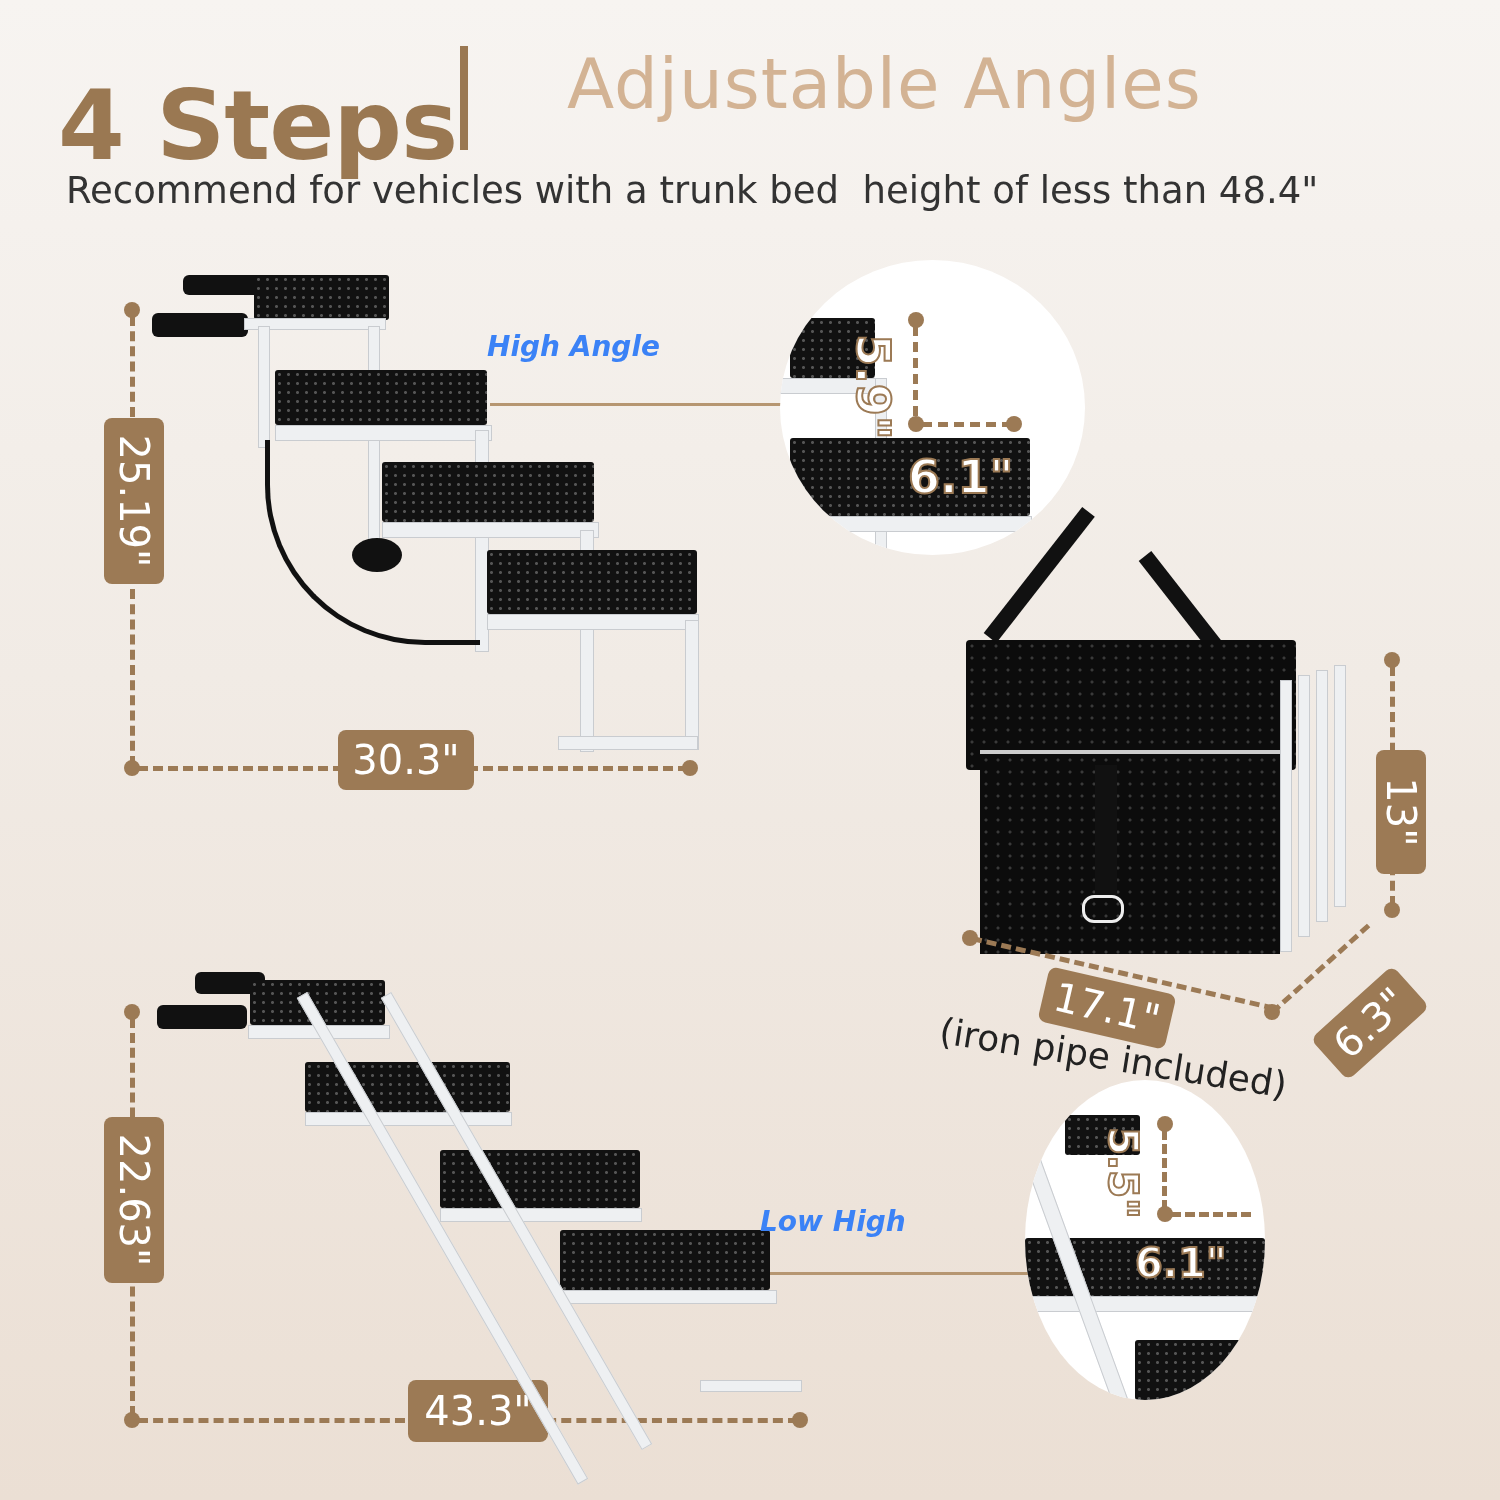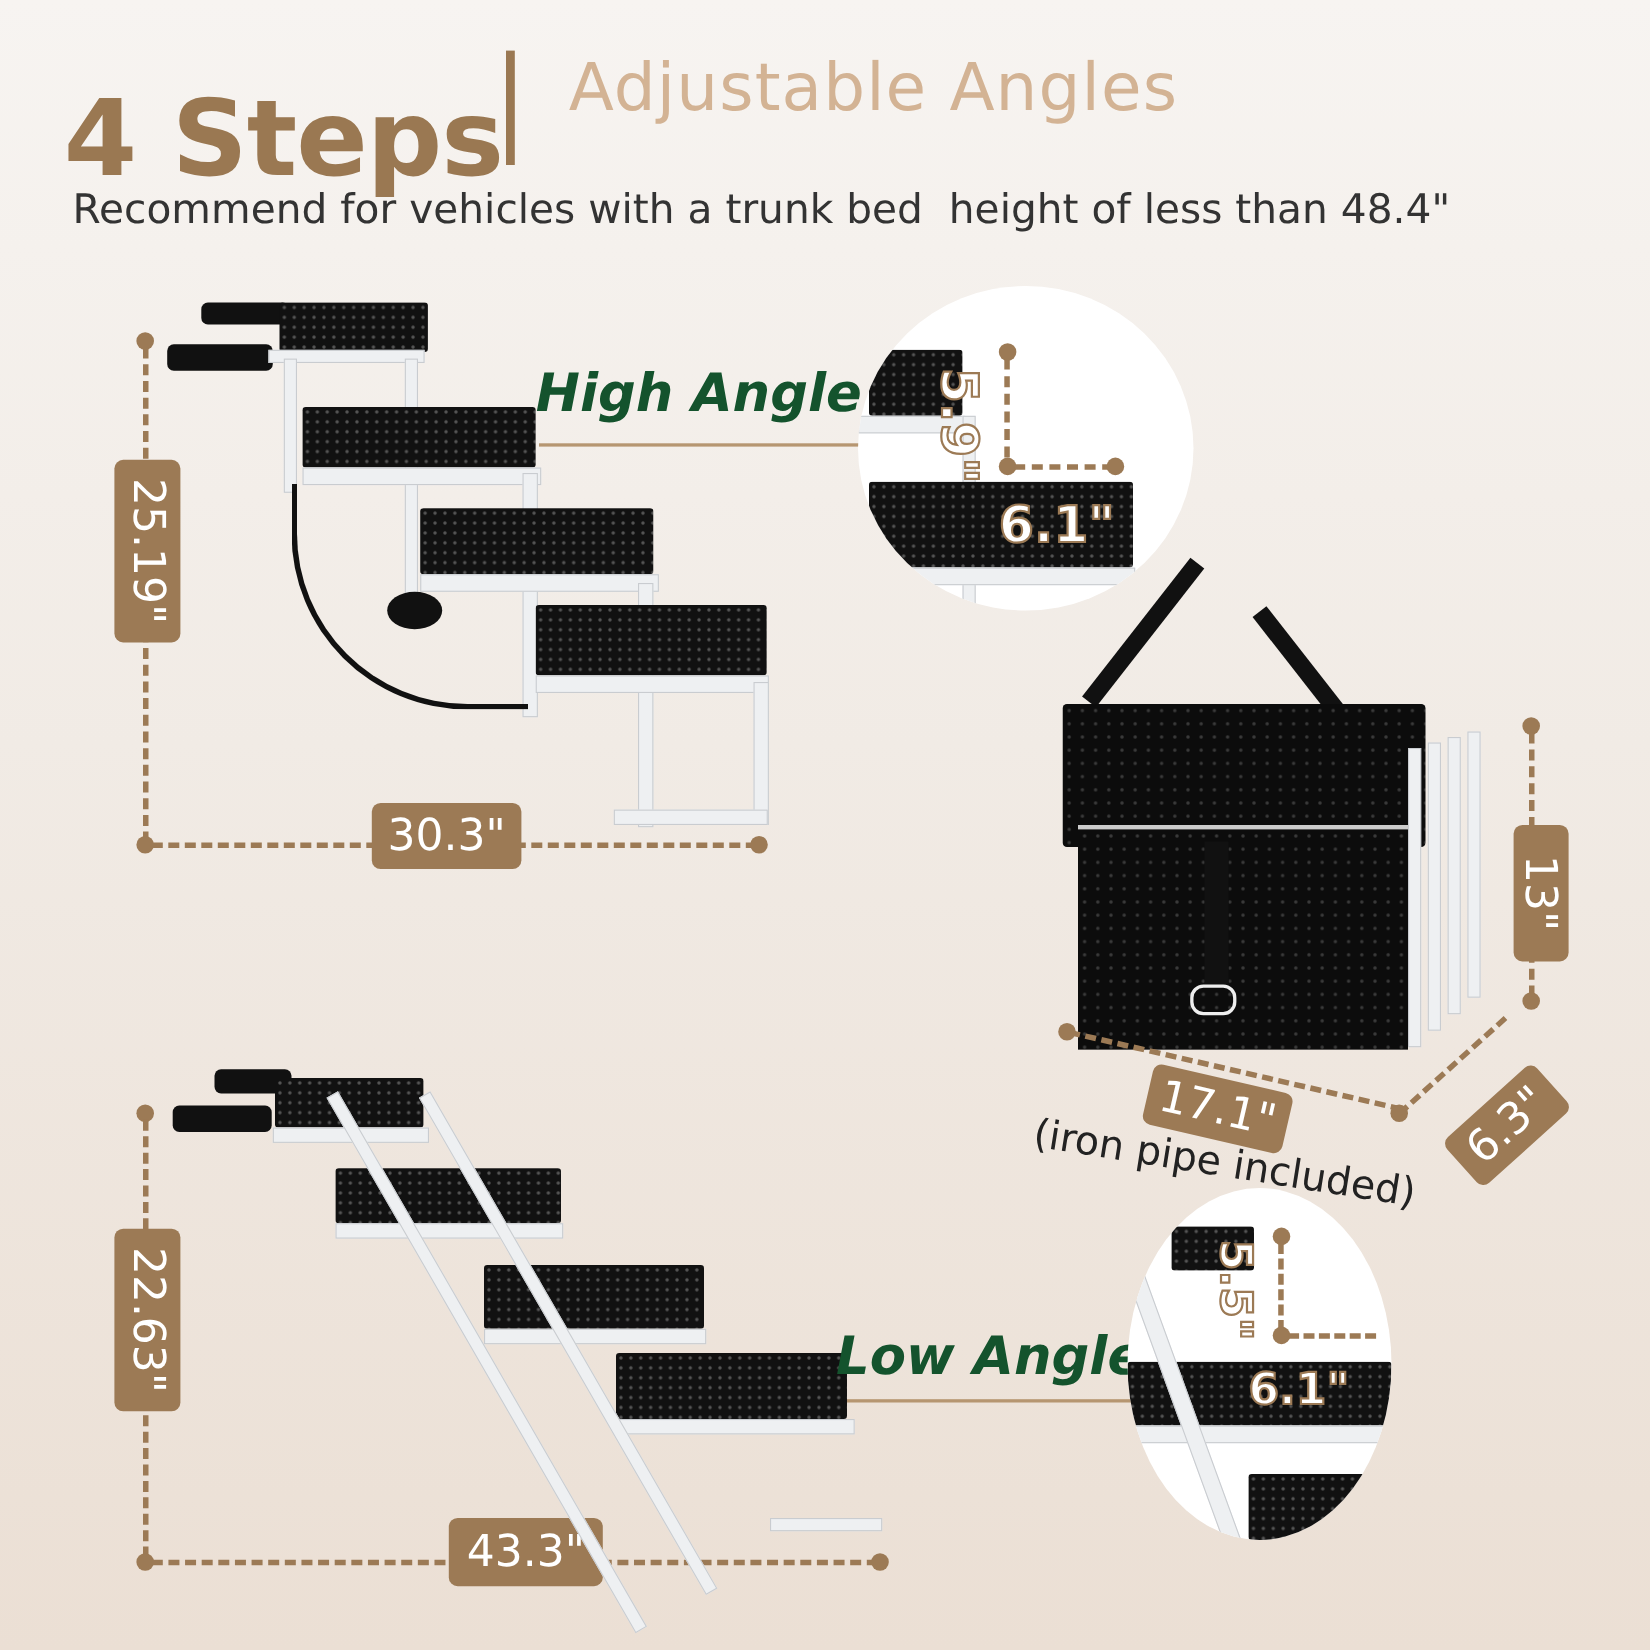--- a/index.html
+++ b/index.html
@@ -2,27 +2,27 @@
 <html><head>
 <meta charset="utf-8">
 <style>
   html,body{margin:0;padding:0;}
   body{width:1500px;height:1500px;position:relative;overflow:hidden;
     background:linear-gradient(180deg,#f7f4f1 0%,#f1ebe5 45%,#ebdfd4 100%);
     font-family:"DejaVu Sans","Liberation Sans",sans-serif;}
   .abs{position:absolute;}
   .title-main{left:58px;top:38px;font-size:96px;font-weight:bold;color:#9a7852;letter-spacing:-1px;line-height:1;margin-top:40px;}
   .title-bar{left:460px;top:46px;width:8px;height:104px;background:#9a7852;}
-  .title-sub{left:517px;top:50px;font-size:60px;color:#d3b394;letter-spacing:1px;line-height:1;font-weight:normal;}
+  .title-sub{left:567px;top:50px;font-size:69px;color:#d3b394;letter-spacing:1px;line-height:1;font-weight:normal;}
   .subtitle{left:66px;top:172px;font-size:37px;color:#333;line-height:1;white-space:pre;}
   .badge{background:#9c7a55;color:#fff;border-radius:8px;display:flex;align-items:center;justify-content:center;font-size:40px;}
   .dash-v{border-left:5px dashed #9c7a55;width:0;}
   .dash-h{border-top:5px dashed #9c7a55;height:0;}
   .dot{width:16px;height:16px;border-radius:50%;background:#9c7a55;}
-  .angle-label{font-size:48px;font-weight:bold;font-style:italic;color:#14532d;}
+  .angle-label{font-size:28px;font-weight:bold;font-style:italic;color:#3b82f6;}
   .leader{height:3px;background:#b69671;}
   .circle{border-radius:50%;background:#fff;overflow:hidden;}
   .tread{background:radial-gradient(circle,#555 1px,#111 2px) 0 0/9px 9px,#111;border-radius:3px;}
   .frame{background:#eef0f2;border:1px solid #c9ccd0;}
   .handle{background:#111;border-radius:6px;}
   .strap{background:#111;}
   .dimtxt{color:#fff;font-weight:bold;-webkit-text-stroke:2px #9c7a55;font-size:46px;}
   .bag{background:radial-gradient(circle,#3a3a3a 1px,#0c0c0c 2px) 0 0/12px 12px,#0c0c0c;}
 </style>
 </head>
@@ -133,21 +133,21 @@
   <div class="abs frame" style="left:248px;top:65px;width:140px;height:12px;"></div>
   <div class="abs tread" style="left:305px;top:102px;width:205px;height:50px;"></div>
   <div class="abs frame" style="left:305px;top:152px;width:205px;height:12px;"></div>
   <div class="abs tread" style="left:440px;top:190px;width:200px;height:58px;"></div>
   <div class="abs frame" style="left:440px;top:248px;width:200px;height:12px;"></div>
   <div class="abs tread" style="left:560px;top:270px;width:210px;height:60px;"></div>
   <div class="abs frame" style="left:560px;top:330px;width:215px;height:12px;"></div>
   <div class="abs frame" style="left:296px;top:35px;width:10px;height:560px;transform:rotate(-30deg);transform-origin:top;"></div>
   <div class="abs frame" style="left:380px;top:35px;width:10px;height:520px;transform:rotate(-30deg);transform-origin:top;"></div>
   <div class="abs frame" style="left:700px;top:420px;width:100px;height:10px;"></div>
-  <div class="abs angle-label" style="left:760px;top:245px;">Low Angle</div>
+  <div class="abs angle-label" style="left:760px;top:245px;">Low High</div>
   <div class="abs leader" style="left:770px;top:312px;width:265px;"></div>
   <div class="abs circle" style="left:1025px;top:120px;width:240px;height:320px;">
     <div class="abs tread" style="left:40px;top:35px;width:75px;height:40px;"></div>
     <div class="abs tread" style="left:0;top:158px;width:240px;height:58px;"></div>
     <div class="abs frame" style="left:0;top:216px;width:240px;height:14px;"></div>
     <div class="abs frame" style="left:40px;top:40px;width:14px;height:300px;transform:rotate(-20deg);"></div>
     <div class="abs tread" style="left:110px;top:260px;width:130px;height:60px;"></div>
     <div class="abs dot" style="left:132px;top:36px;"></div>
     <div class="abs dash-v" style="left:137px;top:50px;height:80px;"></div>
     <div class="abs dot" style="left:132px;top:126px;"></div>

